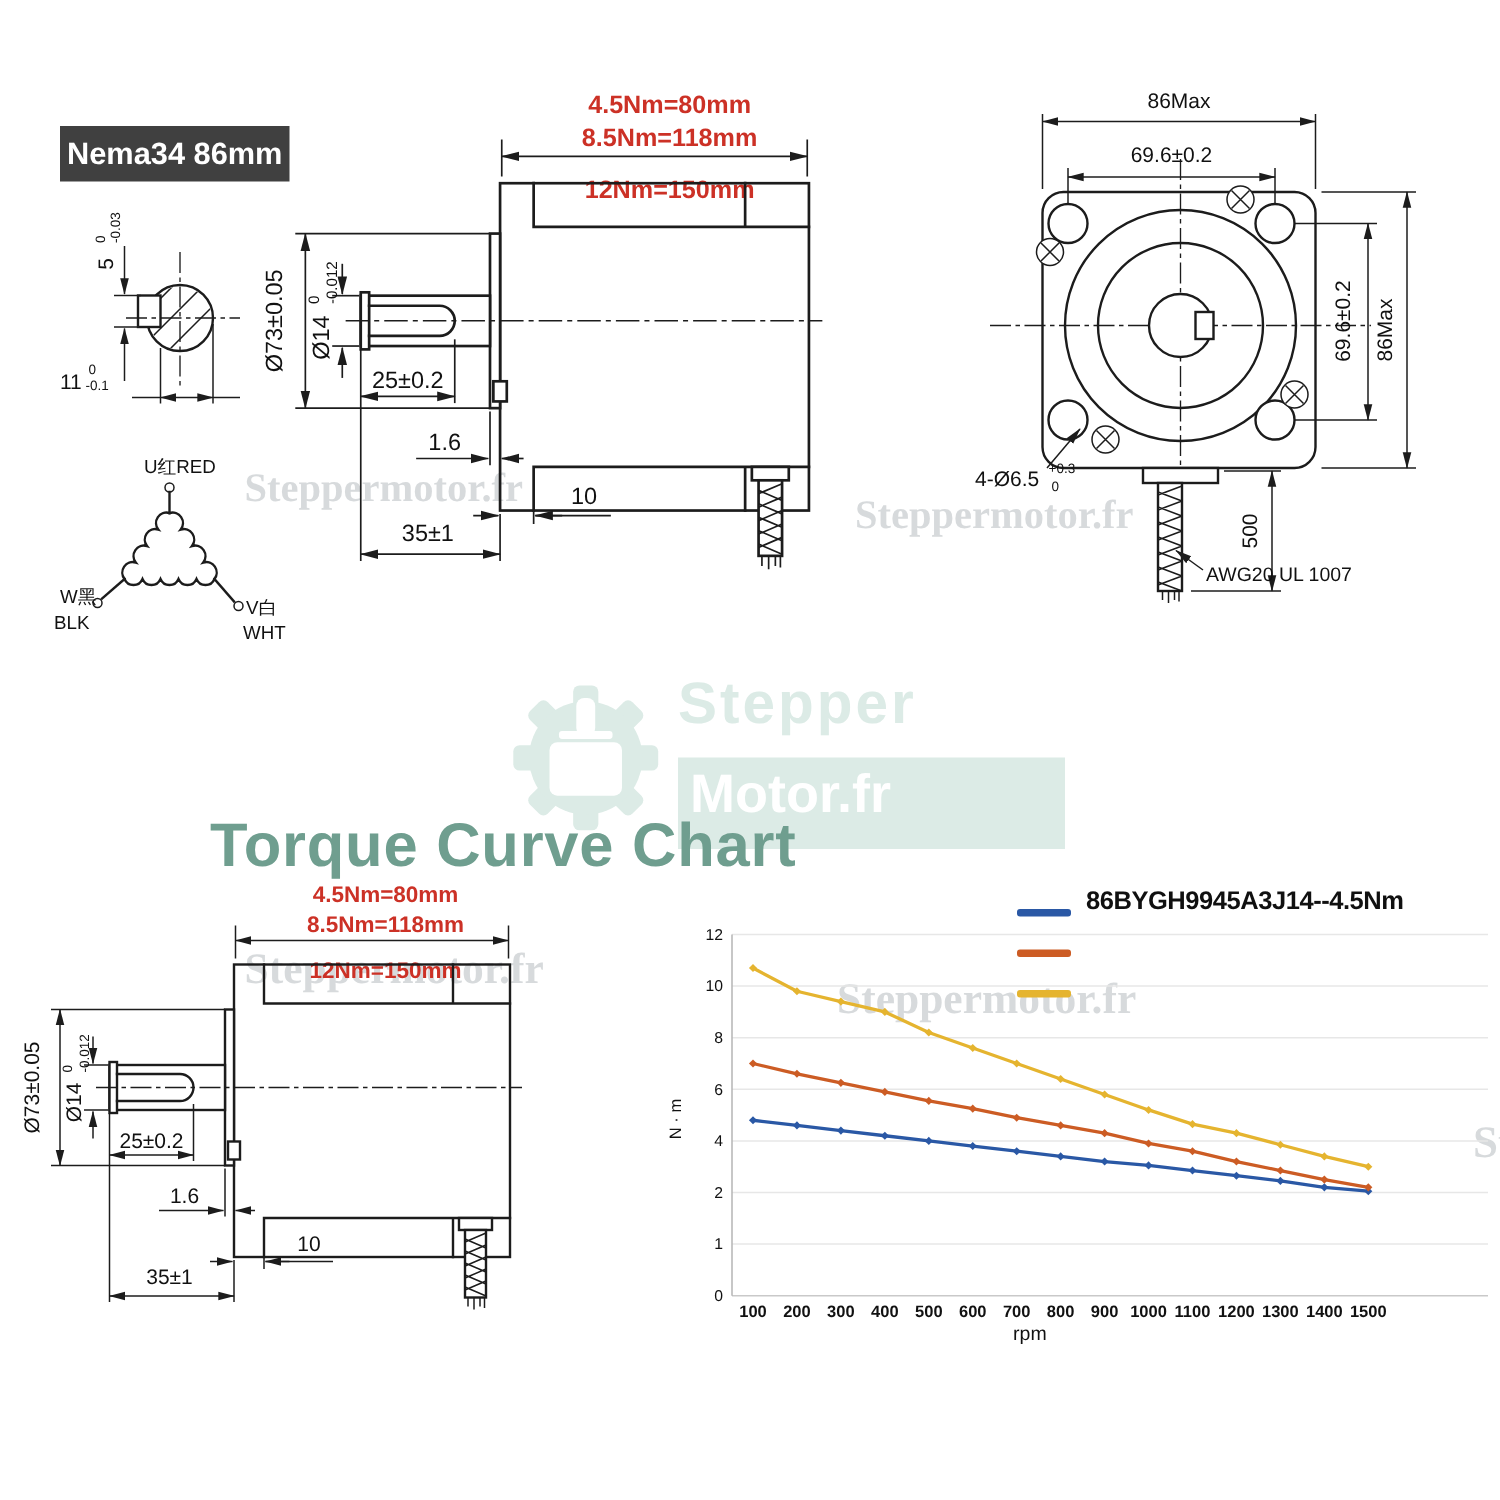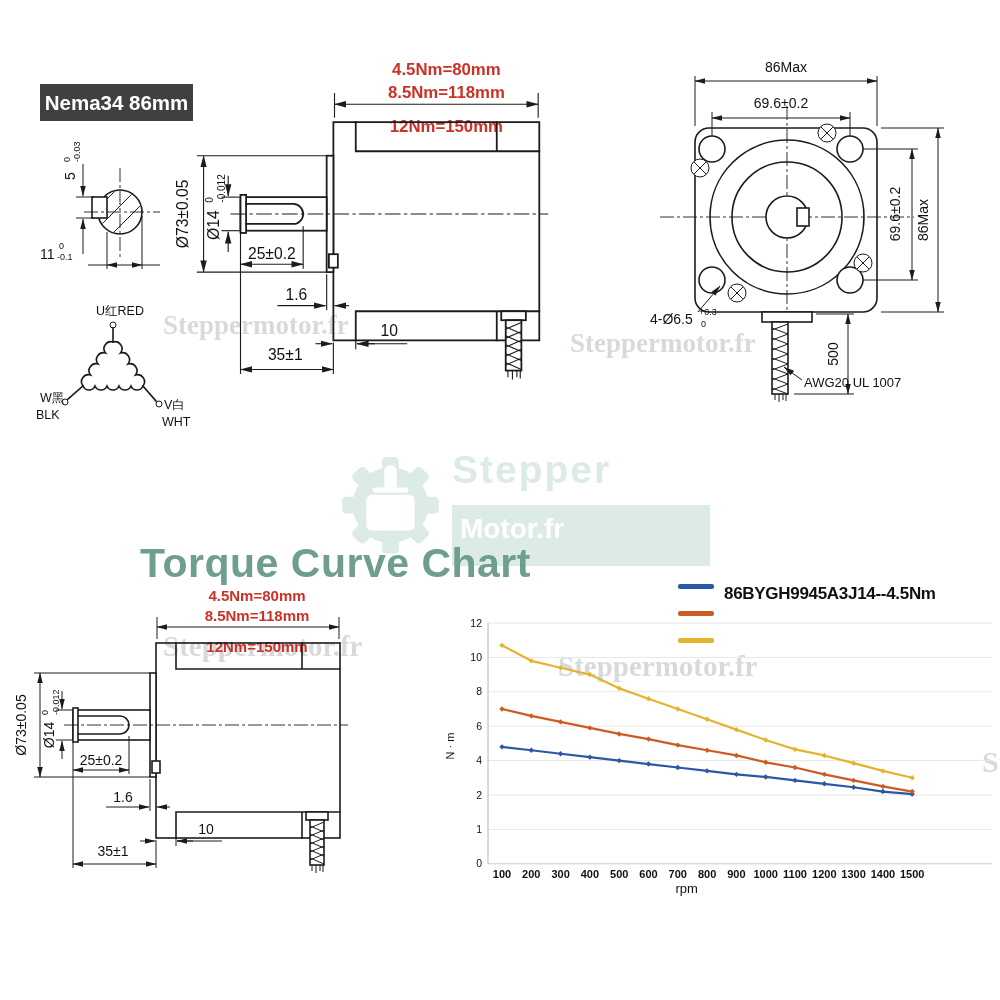--- a/index.html
+++ b/index.html
@@ -26,25 +26,25 @@
   .wm{font-family:"Liberation Serif",serif;font-weight:bold;color:rgba(150,158,163,.38);
       white-space:nowrap;pointer-events:none}
   #wm1{left:163px;top:310px;font-size:27px}
   #wm2{left:570px;top:328px;font-size:27px}
   #wm3{left:163px;top:630px;font-size:29px}
   #wm4{left:558px;top:650px;font-size:29px}
   #wm5{left:982px;top:745px;font-size:30px}
   .mint{color:#dcebe6}
   #logo-stepper{left:452px;top:448px;font-size:39px;font-weight:bold;letter-spacing:2px}
   #logo-box{left:452px;top:505px;width:258px;height:61px;background:#dcebe6;color:#fff;
-            font-size:28px;font-weight:bold;line-height:47px;padding-left:8px;box-sizing:border-box}
+            font-size:36px;font-weight:bold;line-height:47px;padding-left:8px;box-sizing:border-box}
   
   #chart-wrap{left:440px;top:578px;width:560px;height:342px}
   #legend{position:absolute;left:238px;top:6px}
-  .lrow{display:flex;align-items:flex-start;height:27px}
+  .lrow{display:flex;align-items:flex-end;height:27px}
   .lsw{width:36px;height:5px;border-radius:2px;margin-right:10px}
   .llab{font-size:17px;font-weight:bold;color:#101010;letter-spacing:-.3px;white-space:nowrap}
 </style>
 </head>
 <body>
 
 <div class="abs wm" id="wm1">Steppermotor.fr</div>
 <div class="abs wm" id="wm2">Steppermotor.fr</div>
 <div class="abs wm" id="wm3">Steppermotor.fr</div>
 <div class="abs wm" id="wm4">Steppermotor.fr</div>

